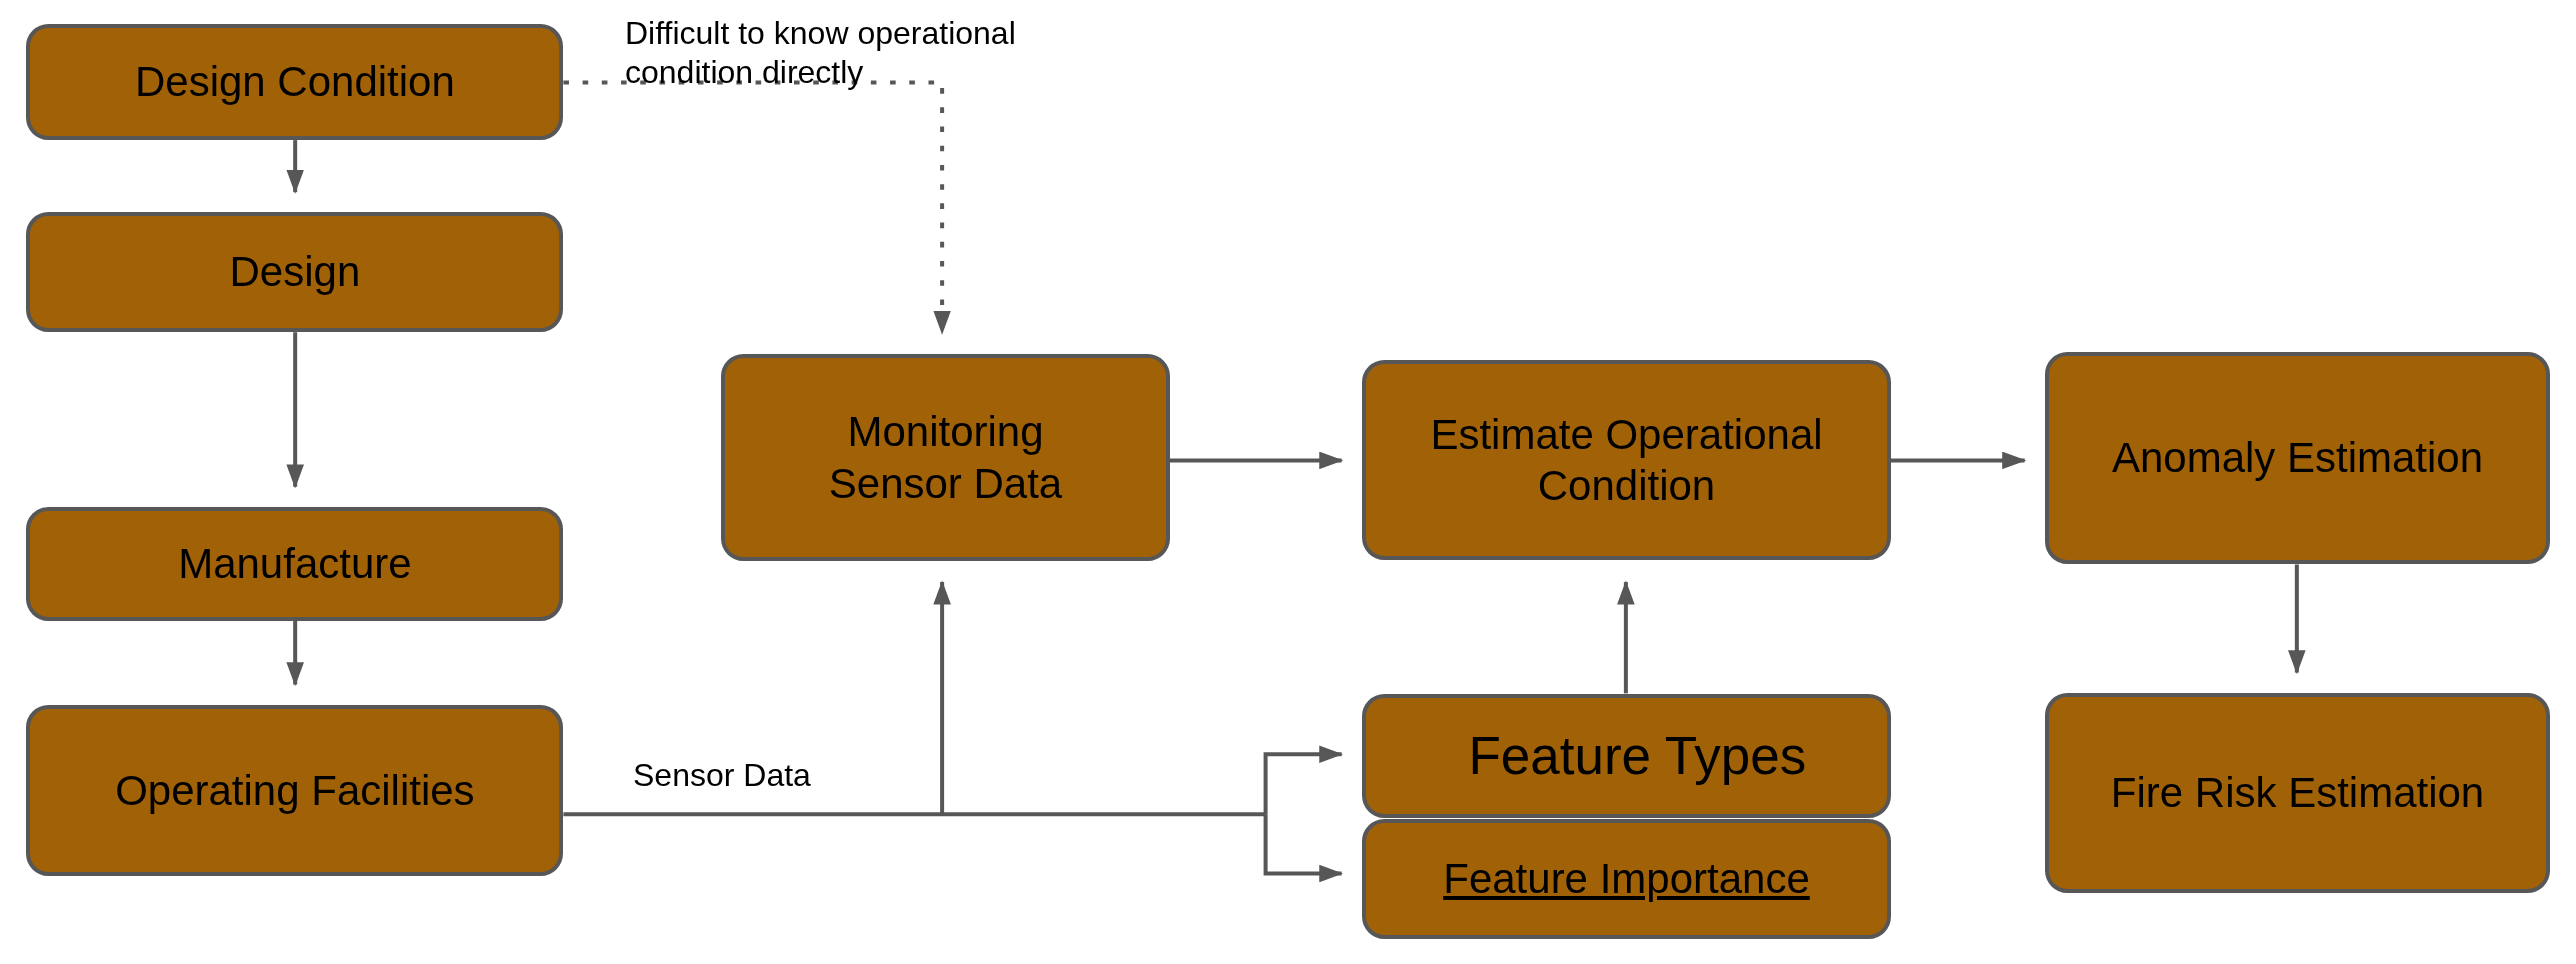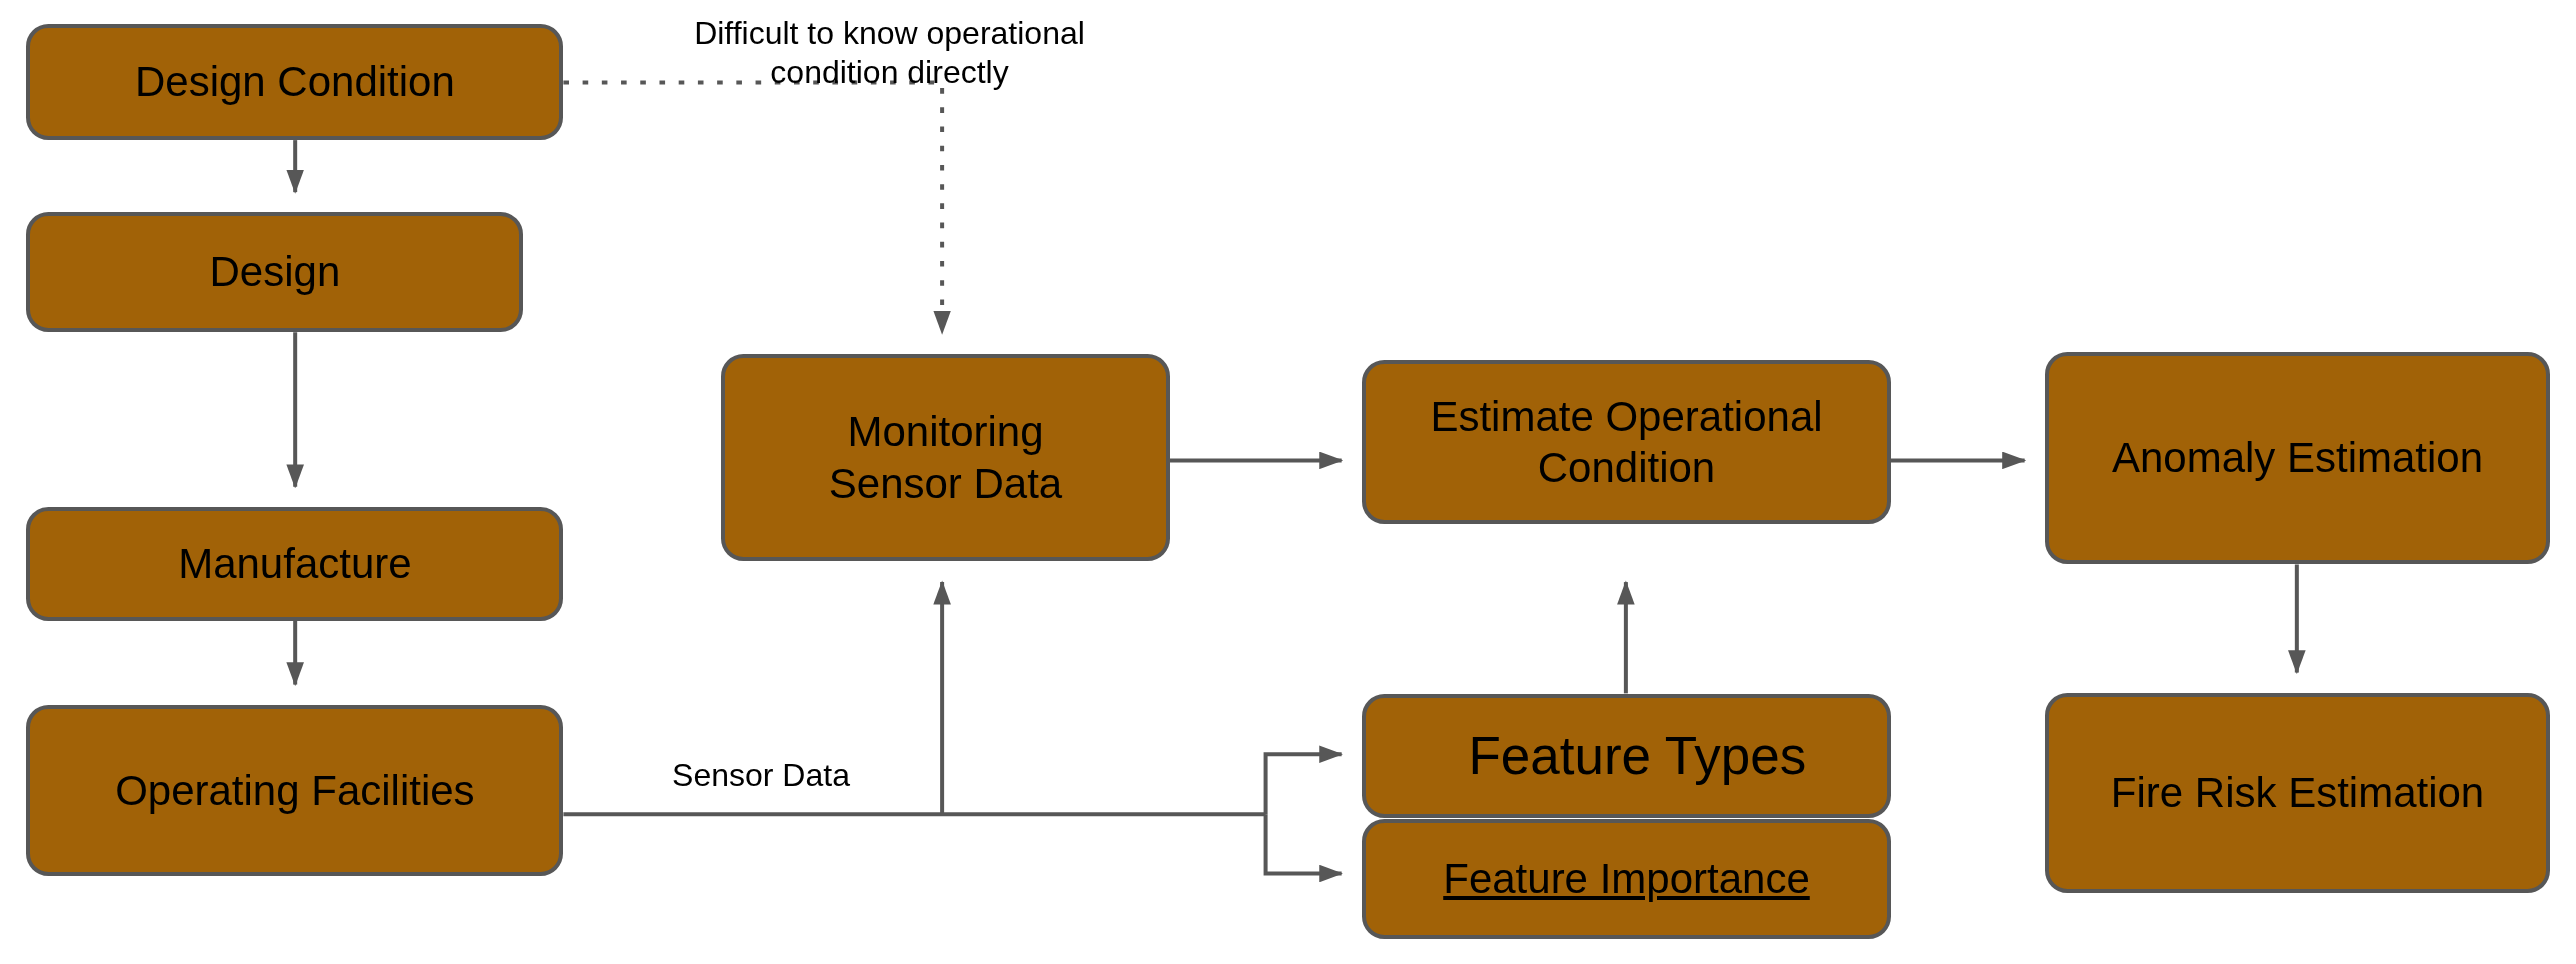--- a/index.html
+++ b/index.html
@@ -36,32 +36,32 @@
     line-height: 1.22;
     padding: 4.8px 14.4px;
   }
   .node .label {
     display: block;
     white-space: pre-line;
   }
   .edge-label {
     position: absolute;
     color: #000000;
-    text-align: center;
+    text-align: left;
     line-height: 1.2;
     white-space: pre-line;
     background: transparent;
   }
   
   #n-design-condition   { left: 26.4px;   top: 24px;   width: 537px; height: 116px; font-size: 42px; }
-  #n-design             { left: 26.4px;   top: 212px;  width: 497px; height: 120px; font-size: 42px; }
+  #n-design             { left: 26.4px;   top: 212px;  width: 537px; height: 120px; font-size: 42px; }
   #n-manufacture        { left: 26.4px;   top: 507px;  width: 537px; height: 114px; font-size: 42px; }
   #n-operating          { left: 26.4px;   top: 705px;  width: 537px; height: 171px; font-size: 42px; }
   #n-monitoring         { left: 721px;  top: 354px;  width: 449px; height: 207px; font-size: 42px; justify-content: center; }
-  #n-estimate           { left: 1362px; top: 360px;  width: 529px; height: 164px; font-size: 42px; }
+  #n-estimate           { left: 1362px; top: 360px;  width: 529px; height: 200px; font-size: 42px; }
   #n-feature-types      { left: 1362px; top: 694px;  width: 529px; height: 124px; font-size: 53px; padding-left: 36px; }
   #n-feature-importance { left: 1362px; top: 819px; width: 529px; height: 120px; font-size: 42px; text-decoration: underline; }
   #n-anomaly            { left: 2045px; top: 352px;  width: 505px; height: 212px; font-size: 42px; }
   #n-fire-risk          { left: 2045px; top: 693px;  width: 505px; height: 200px; font-size: 42px; }
 
   
   #lbl-difficult { left: 625px; top: 14.4px;  width: 529px; font-size: 32px; }
   #lbl-sensor    { left: 633px; top: 756px; width: 256px; font-size: 32px; }
 </style>
 </head>

